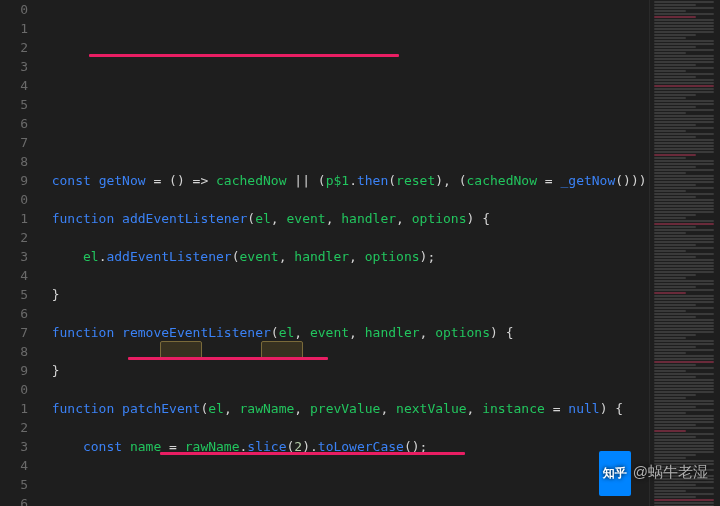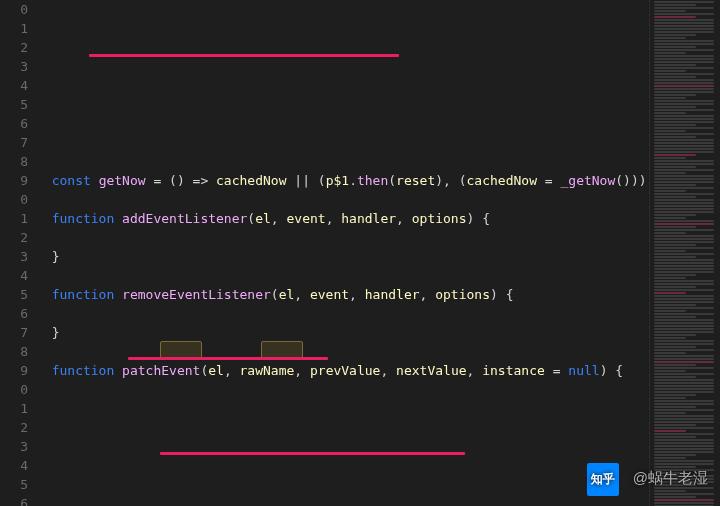--- a/index.html
+++ b/index.html
@@ -2,34 +2,34 @@
 <html><head>
 <meta charset="utf-8">
 <style>
   html,body{margin:0;padding:0;background:#1e1e1e;color:#d4d4d4;font-family:Consolas,Menlo,Monaco,monospace;font-size:13px;line-height:19px;width:720px;height:506px;overflow:hidden}
   .editor{display:flex;height:506px}
   .gutter{width:28px;text-align:right;color:#6a6a6a;padding-right:8px;user-select:none;flex-shrink:0}
   .gutter div{height:19px}
   .code{flex:1;white-space:pre;position:relative;overflow:hidden}
   .line{height:19px;position:relative}    
   .kb{color:#3b82f6}   
-  .fn{color:#f0abfc}   
-  .v{color:#fef9c3}    
+  .fn{color:#3b82f6}   
+  .v{color:#22c55e}    
   .n{color:#b5cea8}    
   .p{color:#d4d4d4}
   .underline{position:absolute;height:3px;background:#e91e63;border-radius:1px;z-index:2;}
   .hlbox{position:absolute;border:1px solid #7a6a3a;background:rgba(200,160,50,.15);border-radius:2px;z-index:1;pointer-events:none}
   .minimap{width:70px;background:#1e1e1e;border-left:1px solid #2a2a2a;position:relative;overflow:hidden;flex-shrink:0}
   .mini-line{height:2px;margin:1px 4px;background:#3a3a3a;border-radius:1px}
   .mini-line.l2{width:60%}
   .mini-line.l3{width:85%}
   .mini-line.l4{width:45%}
   .mini-line.r{background:#6a2a3a}
   .watermark{position:absolute;right:12px;bottom:10px;color:#b0b0b0;font-family:-apple-system,"Segoe UI",sans-serif;font-size:15px;font-weight:500;text-shadow:0 0 4px #000;pointer-events:none}
-  .zhihu{display:inline-block;background:#0084ff;color:#fff;padding:7px 4px;border-radius:2px;font-size:12px;font-weight:bold;margin-right:14px;vertical-align:middle}
+  .zhihu{display:inline-block;background:#0084ff;color:#fff;padding:13px 4px;border-radius:2px;font-size:12px;font-weight:bold;margin-right:2px;vertical-align:middle}
 </style>
 </head>
 <body>
 
 <div class="editor">
   <div class="gutter" id="gutter">
       <div>0</div>
       <div>1</div>
       <div>2</div>
       <div>3</div>
@@ -61,24 +61,26 @@
 
     
     <div class="underline" style="top:54px;left:53px;width:310px"></div>
     <div class="hlbox" style="top:341px;left:124px;width:40px;height:17px"></div>
     <div class="hlbox" style="top:341px;left:225px;width:40px;height:17px"></div>
     <div class="underline" style="top:357px;left:92px;width:200px"></div>
     <div class="underline" style="top:452px;left:124px;width:305px"></div>
 
 <div class="line">  <span class="kb">const </span><span class="fn">getNow</span><span class="p"> = () =&gt; </span><span class="v">cachedNow</span><span class="p"> || (</span><span class="v">p$1</span><span class="p">.</span><span class="fn">then</span><span class="p">(</span><span class="v">reset</span><span class="p">), (</span><span class="v">cachedNow</span><span class="p"> = </span><span class="fn">_getNow</span><span class="p">()));</span></div>
 <div class="line">  <span class="kb">function </span><span class="fn">addEventListener</span><span class="p">(</span><span class="v">el</span><span class="p">, </span><span class="v">event</span><span class="p">, </span><span class="v">handler</span><span class="p">, </span><span class="v">options</span><span class="p">) {</span></div>
+<div class="line">      <span class="v">el</span><span class="p">.</span><span class="fn">addEventListener</span><span class="p">(</span><span class="v">event</span><span class="p">, </span><span class="v">handler</span><span class="p">, </span><span class="v">options</span><span class="p">);</span></div>
 <div class="line">  <span class="p">}</span></div>
 <div class="line">  <span class="kb">function </span><span class="fn">removeEventListener</span><span class="p">(</span><span class="v">el</span><span class="p">, </span><span class="v">event</span><span class="p">, </span><span class="v">handler</span><span class="p">, </span><span class="v">options</span><span class="p">) {</span></div>
 <div class="line">  <span class="p">}</span></div>
 <div class="line">  <span class="kb">function </span><span class="fn">patchEvent</span><span class="p">(</span><span class="v">el</span><span class="p">, </span><span class="v">rawName</span><span class="p">, </span><span class="v">prevValue</span><span class="p">, </span><span class="v">nextValue</span><span class="p">, </span><span class="v">instance</span><span class="p"> = </span><span class="kb">null</span><span class="p">) {</span></div>
+<div class="line">      <span class="kb">const </span><span class="v">name</span><span class="p"> = </span><span class="v">rawName</span><span class="p">.</span><span class="fn">slice</span><span class="p">(</span><span class="n">2</span><span class="p">).</span><span class="fn">toLowerCase</span><span class="p">();</span></div>
 
 
 
 
 
 
 
 
 
 

